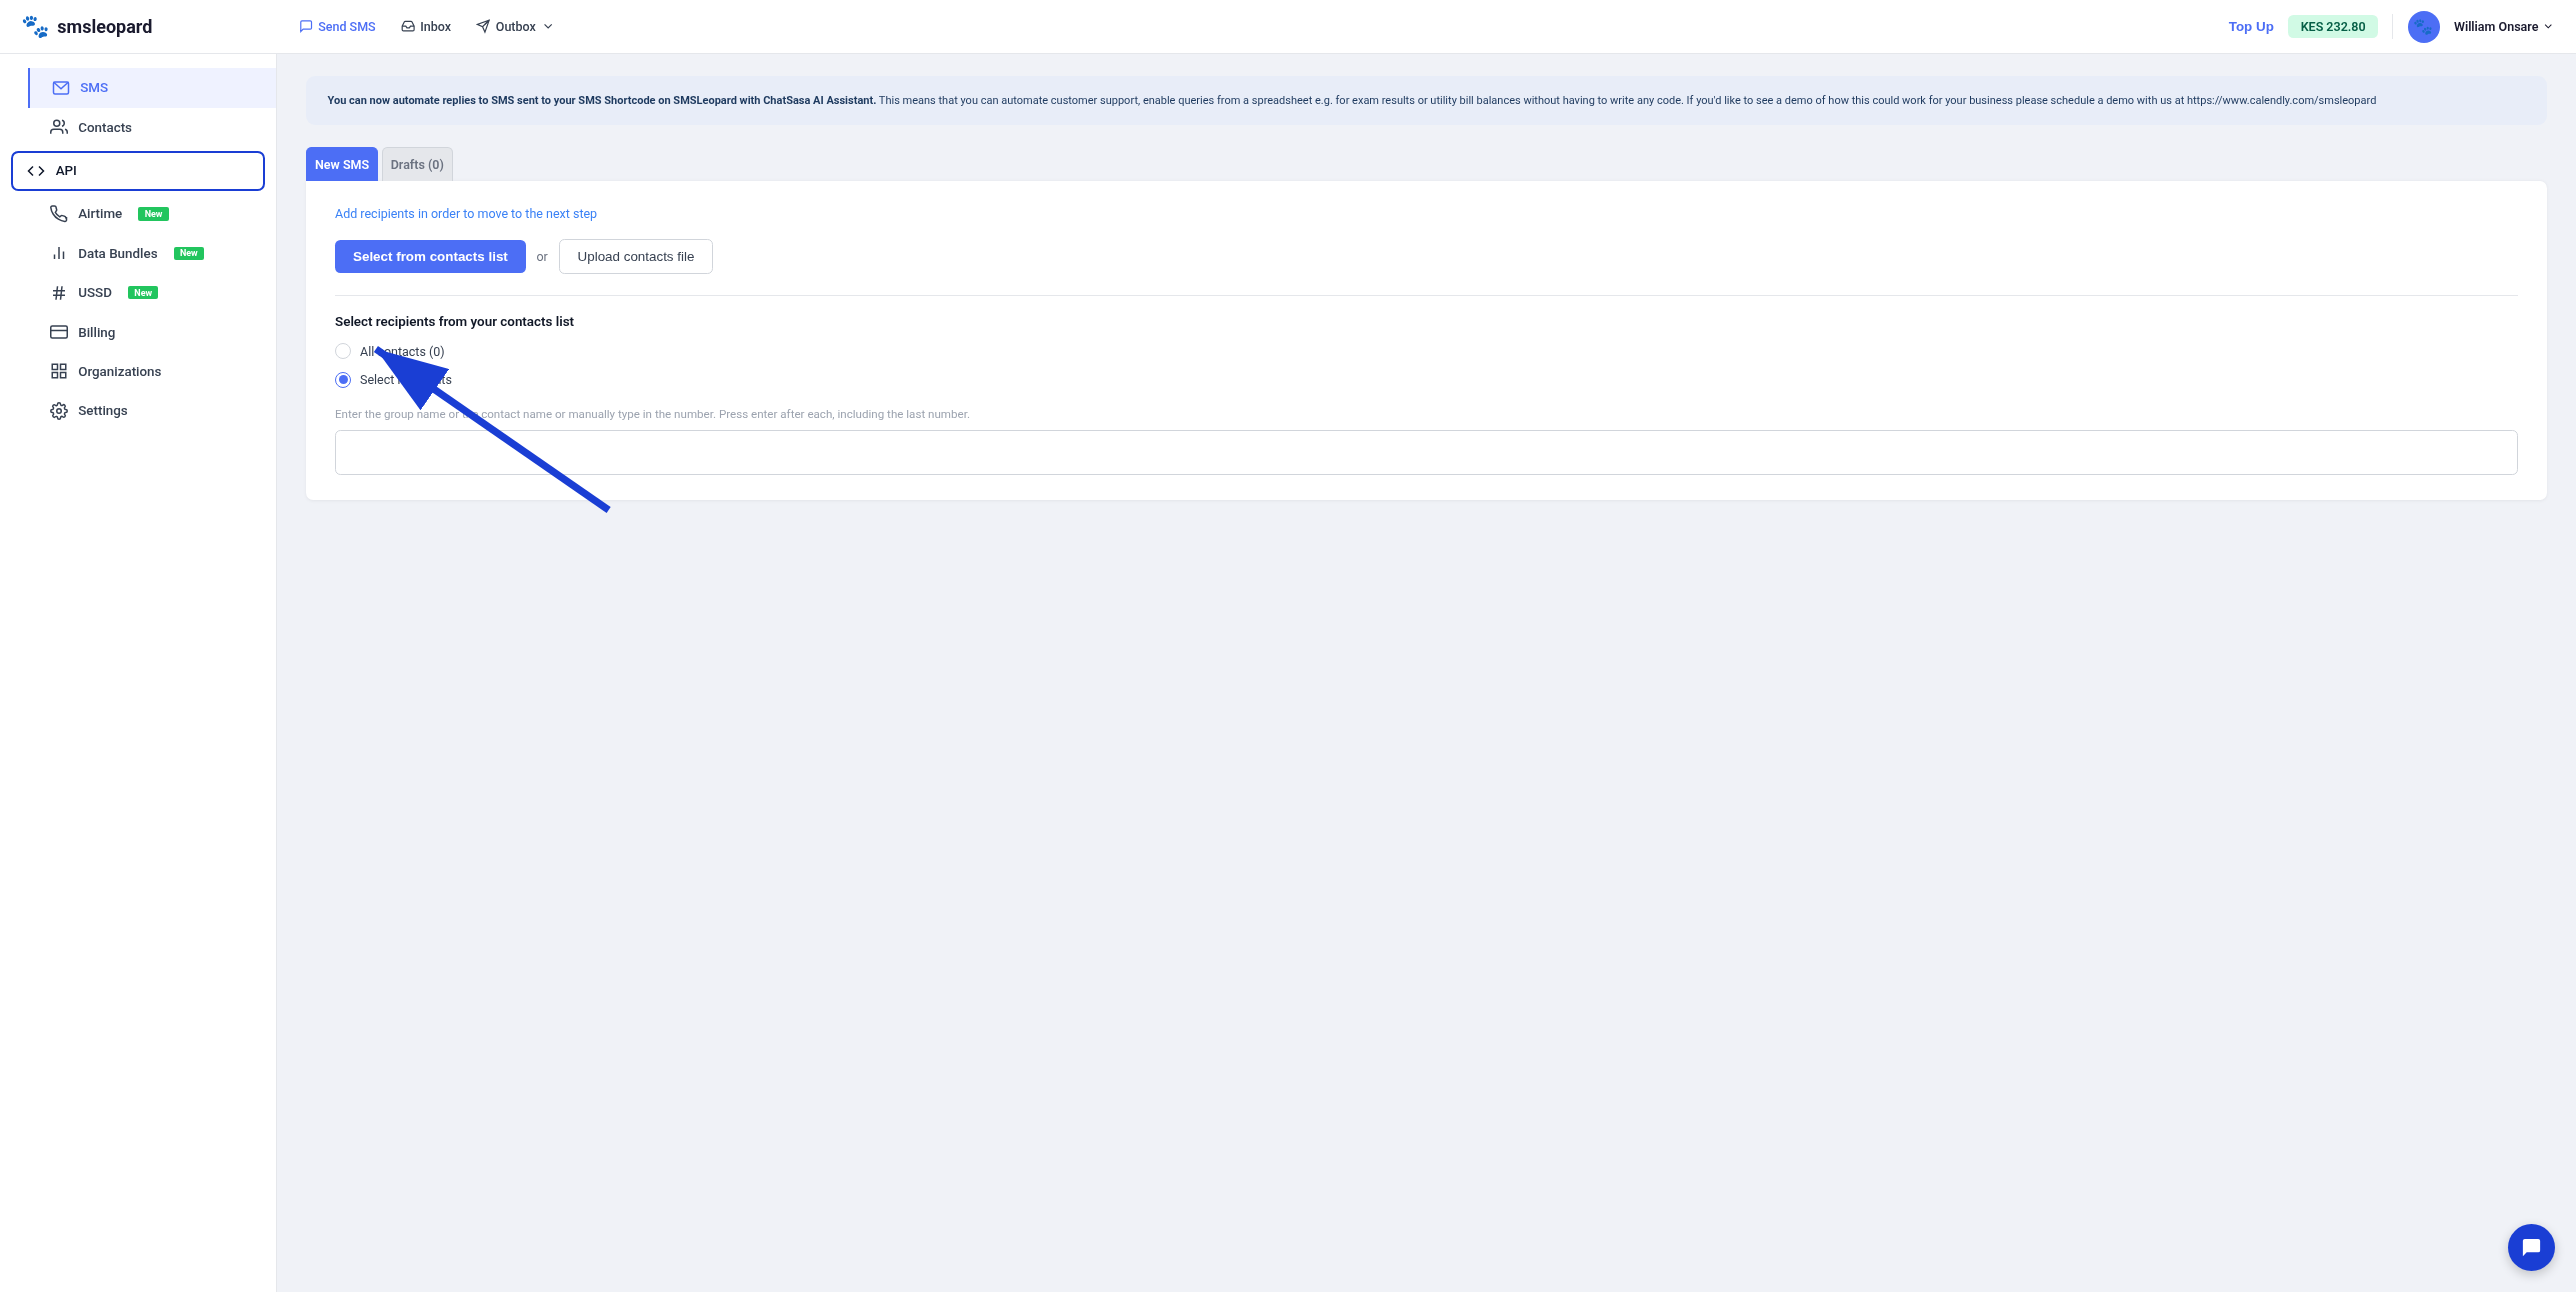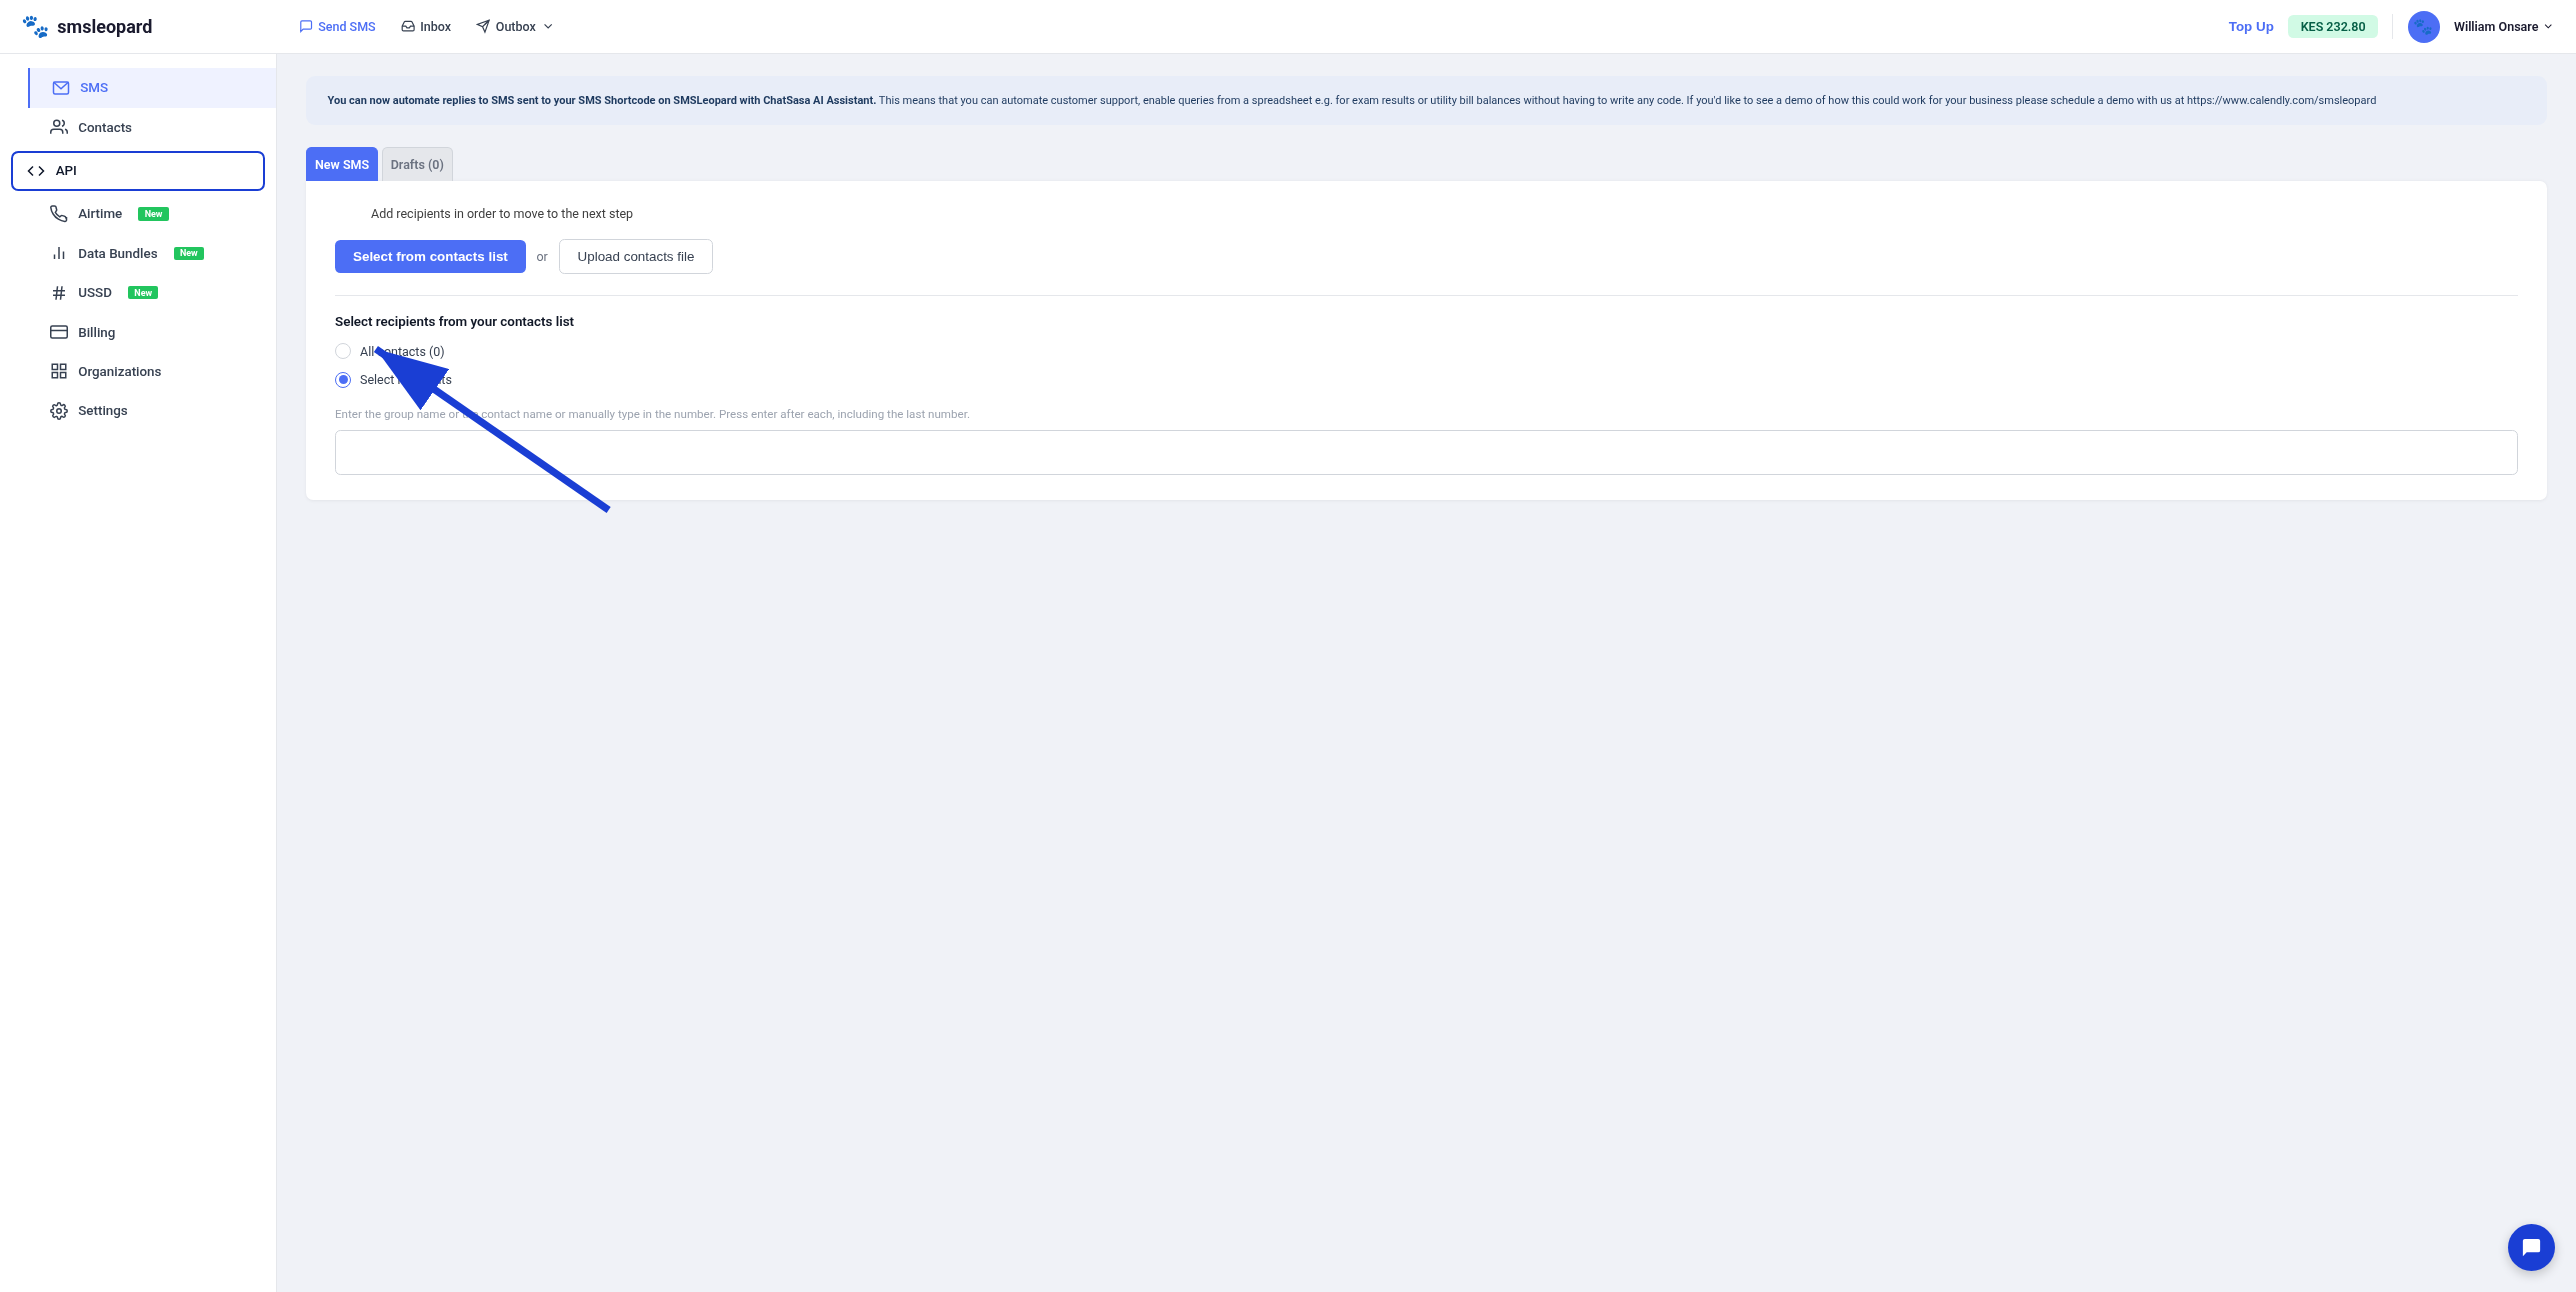--- a/index.html
+++ b/index.html
@@ -45,21 +45,21 @@
     
     .tabs { display: flex; border-bottom: none; margin-bottom: 0; }
     .tab { padding: 9px 8px; font-size: 12.5px; font-weight: 600; cursor: pointer; border-radius: 5.4px 5.4px 0 0; color: #6b7280; background: #e5e7eb; border: 0.9px solid #d1d5db; border-bottom: none; }
     .tab.active { background: #4c6ef5; color: #fff; border-color: #4c6ef5; }
     .tab.drafts { margin-left: 3.6px; }
 
     
     .card { background: #fff; border-radius: 0 7.2px 7.2px 7.2px; padding: 25px 29px; box-shadow: 0 0.9px 3.6px rgba(0,0,0,0.06); }
     .card-title { font-size: 16px; font-weight: 700; color: #111827; margin-bottom: 5.4px; }
     .card-title em { font-style: italic; }
-    .card-subtitle { font-size: 12.5px; color: #404040; margin-bottom: 18px; margin-left: 36px; }
+    .card-subtitle { font-size: 12.5px; color: #3b82f6; margin-bottom: 18px; }
 
     
     .recipient-buttons { display: flex; align-items: center; gap: 10.7px; margin-bottom: 21.5px; }
     .btn-select { background: #4c6ef5; color: #fff; border: none; border-radius: 5.4px; padding: 9px 18px; font-size: 13.4px; font-weight: 600; cursor: pointer; }
     .btn-upload { background: #fff; color: #374151; border: 1.3px solid #d1d5db; border-radius: 5.4px; padding: 9px 18px; font-size: 13.4px; font-weight: 500; cursor: pointer; }
     .or-text { font-size: 12.5px; color: #6b7280; }
 
     .section-divider { border: none; border-top: 0.9px solid #e5e7eb; margin: 7.2px 0 18px 0; }
 
     .select-section-title { font-size: 13.4px; font-weight: 600; color: #111827; margin-bottom: 14.3px; }

